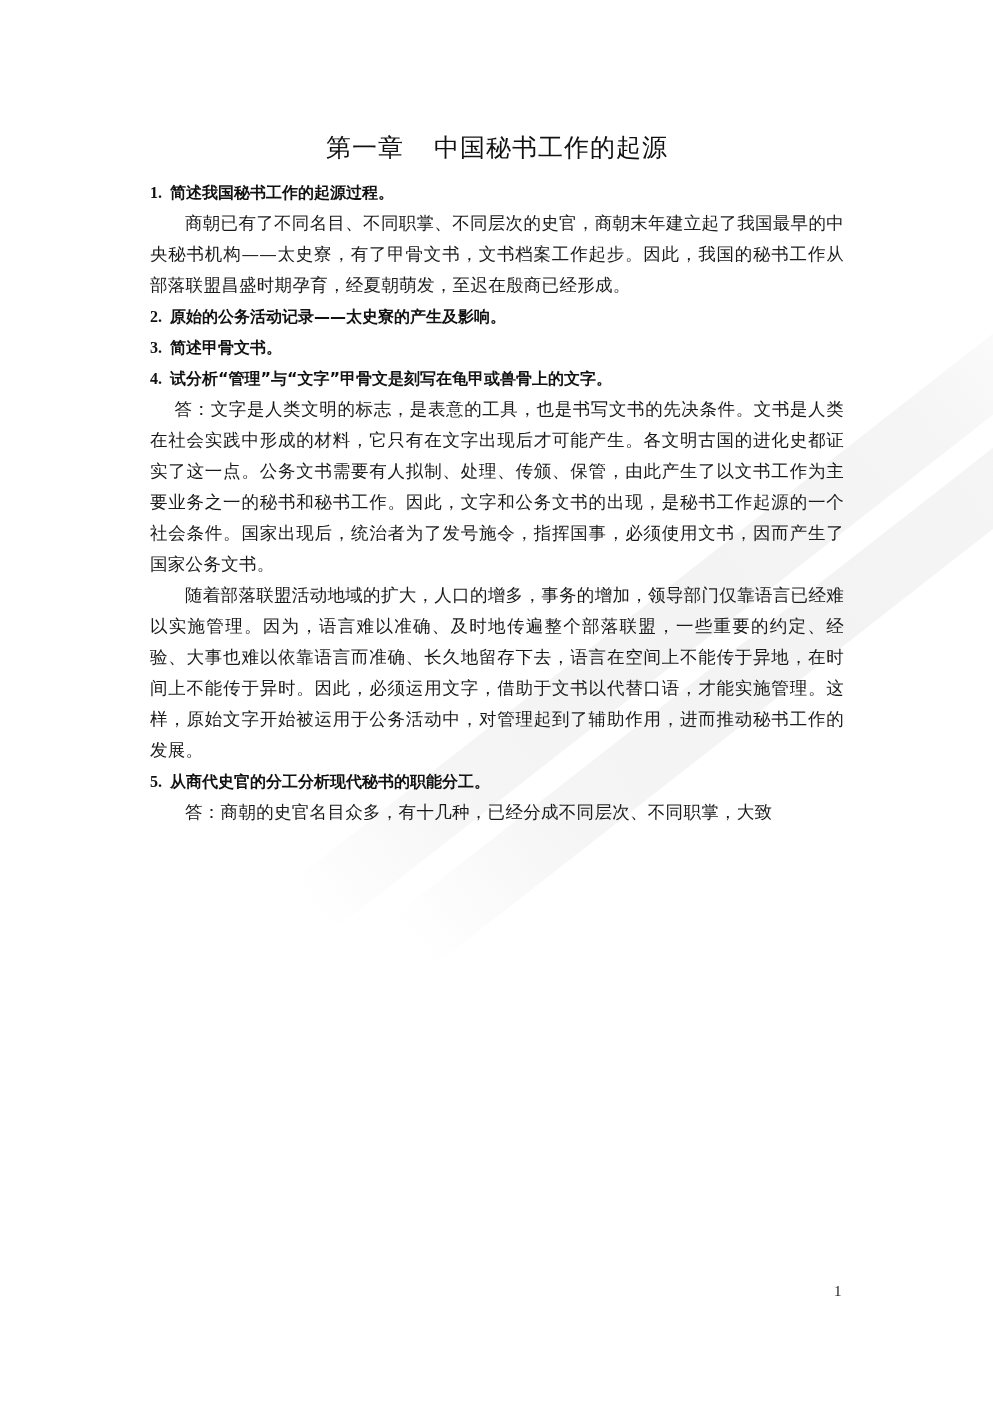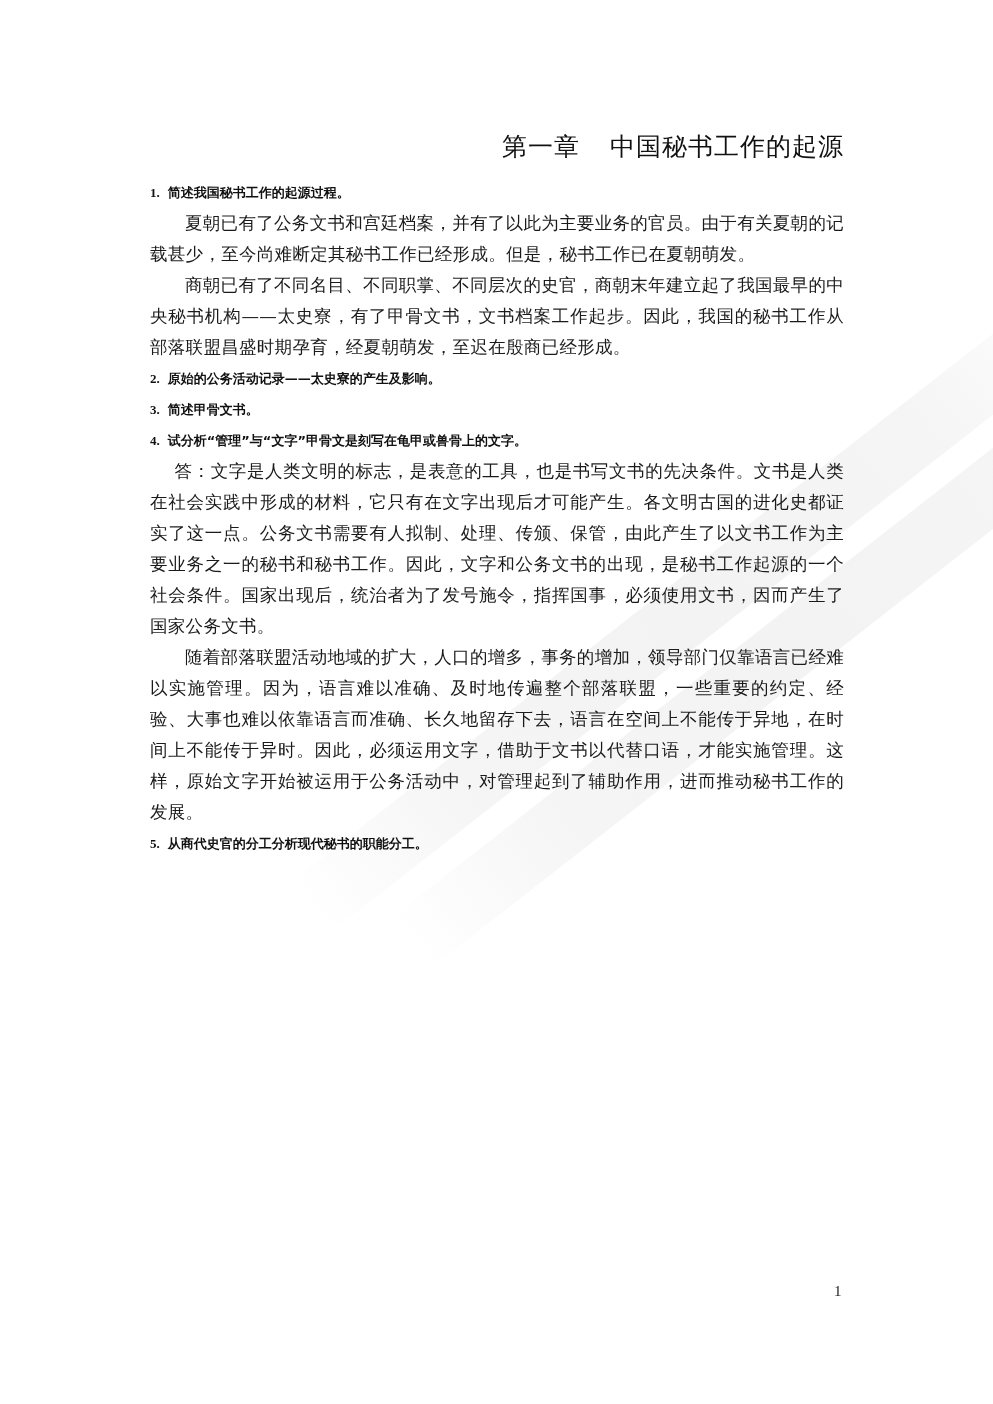--- a/index.html
+++ b/index.html
@@ -34,35 +34,35 @@
     }
     .watermark .band.b1 { top: 430px; left: -120px; }
     .watermark .band.b2 { top: 520px; left: -60px; }
     .page {
       position: absolute;
       left: 150px;
       top: 127px;
       width: 694px;
     }
     .chapter-title {
-      text-align: right;
-      font-family: Liberation Serif, serif;
+      text-align: center;
+      font-family: Liberation Sans, sans-serif;
       font-size: 25px;
       font-weight: normal;
       letter-spacing: 1px;
       margin: 0 0 10px 0;
       height: 40px;
       line-height: 40px;
       color: #111;
     }
     .chapter-title .gap { display: inline-block; width: 30px; }
     .q {
       font-family: "DejaVu Sans", "Liberation Sans", sans-serif;
       font-weight: bold;
-      font-size: 13px;
+      font-size: 16px;
       line-height: 31px;
       margin: 0;
       color: #111;
     }
     .q .num {
       font-family: "Liberation Serif", "DejaVu Serif", serif;
       font-weight: bold;
       margin-right: 8px;
     }
     p.para {
@@ -89,36 +89,36 @@
 <div class="watermark">
   <div class="band b1"></div>
   <div class="band b2"></div>
 </div>
 
 <div class="page">
   <h1 class="chapter-title"><span>第一章</span><span class="gap"></span><span>中国秘书工作的起源</span></h1>
 
   <div class="section">
     <div class="q"><span class="num">1.</span><span>简述我国秘书工作的起源过程。</span></div>
-    <p class="para">夏朝已有了公务文书和宫廷档案，并有了以此为主要业务的官员。由于有关夏朝的记载甚少，至今尚难断定其秘书工作已经形成。但是，秘书工作已在夏朝萌发。</p>
     <p class="para">商朝已有了不同名目、不同职掌、不同层次的史官，商朝末年建立起了我国最早的中央秘书机构——太史寮，有了甲骨文书，文书档案工作起步。因此，我国的秘书工作从部落联盟昌盛时期孕育，经夏朝萌发，至迟在殷商已经形成。</p>
   </div>
 
   <div class="section">
     <div class="q"><span class="num">2.</span><span>原始的公务活动记录——太史寮的产生及影响。</span></div>
   </div>
 
   <div class="section">
     <div class="q"><span class="num">3.</span><span>简述甲骨文书。</span></div>
   </div>
 
   <div class="section">
     <div class="q"><span class="num">4.</span><span>试分析“管理”与“文字”甲骨文是刻写在龟甲或兽骨上的文字。</span></div>
     <p class="para small-indent">答：文字是人类文明的标志，是表意的工具，也是书写文书的先决条件。文书是人类在社会实践中形成的材料，它只有在文字出现后才可能产生。各文明古国的进化史都证实了这一点。公务文书需要有人拟制、处理、传颁、保管，由此产生了以文书工作为主要业务之一的秘书和秘书工作。因此，文字和公务文书的出现，是秘书工作起源的一个社会条件。国家出现后，统治者为了发号施令，指挥国事，必须使用文书，因而产生了国家公务文书。</p>
     <p class="para">随着部落联盟活动地域的扩大，人口的增多，事务的增加，领导部门仅靠语言已经难以实施管理。因为，语言难以准确、及时地传遍整个部落联盟，一些重要的约定、经验、大事也难以依靠语言而准确、长久地留存下去，语言在空间上不能传于异地，在时间上不能传于异时。因此，必须运用文字，借助于文书以代替口语，才能实施管理。这样，原始文字开始被运用于公务活动中，对管理起到了辅助作用，进而推动秘书工作的发展。</p>
   </div>
 
   <div class="section">
     <div class="q"><span class="num">5.</span><span>从商代史官的分工分析现代秘书的职能分工。</span></div>
+    <p class="para">答：商朝的史官名目众多，有十几种，已经分成不同层次、不同职掌，大致</p>
   </div>
 </div>
 
 <div class="page-number">1</div>
 
 </body></html>

